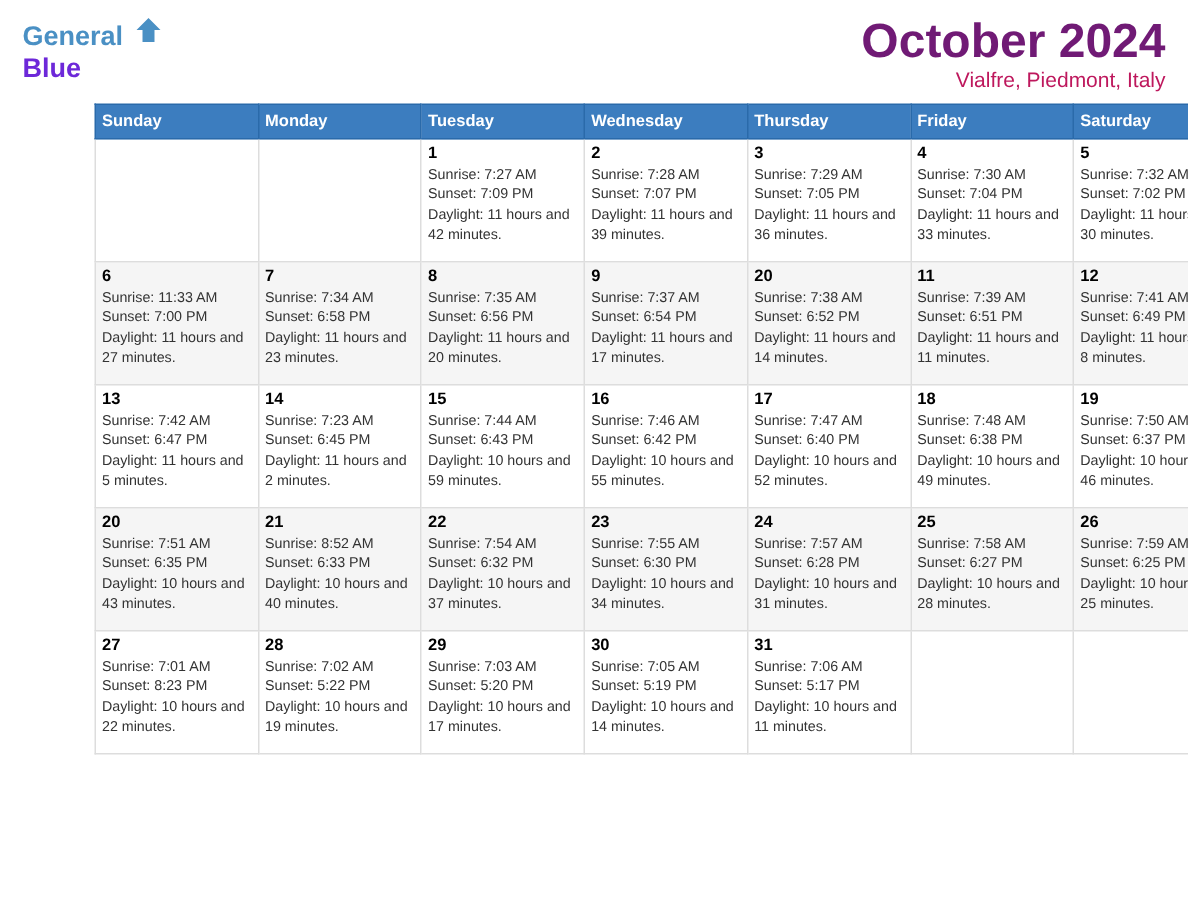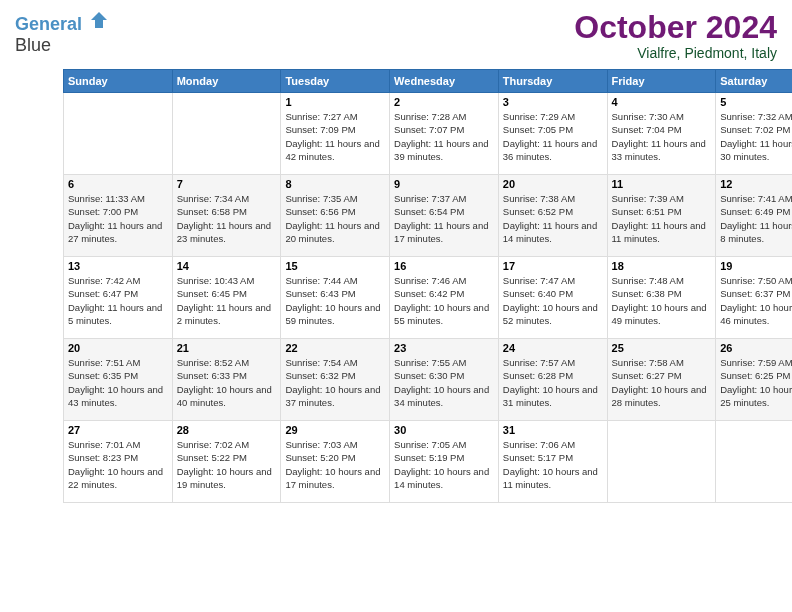--- a/index.html
+++ b/index.html
@@ -44,21 +44,21 @@
       text-align: right;
     }
     .month-title {
       font-size: 32px;
       font-weight: bold;
       color: #701a75;
       line-height: 1.1;
     }
     .subtitle {
       font-size: 14px;
-      color: #14532d;
+      color: #be185d;
     }
     table {
       width: 100%;
       border-collapse: collapse;
       font-size: 9.5px;
       margin-left: 48px;
     }
     thead tr th {
       background-color: #3c7dbf;
       color: #fff;
@@ -106,21 +106,21 @@
     <div class="logo">
       <div>
         <div style="display:flex;align-items:center;">
           <span class="logo-text">
             <span>General</span>
             <svg class="logo-icon" viewBox="0 0 20 20">
               <polygon points="10,2 18,10 14,10 14,18 6,18 6,10 2,10" fill="#4a90c4"></polygon>
             </svg>
           </span>
         </div>
-        <div style="font-size:18px;font-weight:normal;color:#404040;">Blue</div>
+        <div style="font-size:18px;font-weight:bold;color:#6d28d9;">Blue</div>
       </div>
     </div>
     <div class="title-block">
       <div class="month-title">October 2024</div>
       <div class="subtitle">Vialfre, Piedmont, Italy</div>
     </div>
   </div>
 
   <table>
     <thead>
@@ -242,21 +242,21 @@
           <span class="day-num">13</span>
           <div class="day-info">
             <div>Sunrise: 7:42 AM</div>
             <div>Sunset: 6:47 PM</div>
             <div>Daylight: 11 hours and 5 minutes.</div>
           </div>
         </td>
           <td>
           <span class="day-num">14</span>
           <div class="day-info">
-            <div>Sunrise: 10:43 AM</div>
+            <div>Sunrise: 7:23 AM</div>
             <div>Sunset: 6:45 PM</div>
             <div>Daylight: 11 hours and 2 minutes.</div>
           </div>
         </td>
           <td>
           <span class="day-num">15</span>
           <div class="day-info">
             <div>Sunrise: 7:44 AM</div>
             <div>Sunset: 6:43 PM</div>
             <div>Daylight: 10 hours and 59 minutes.</div>

